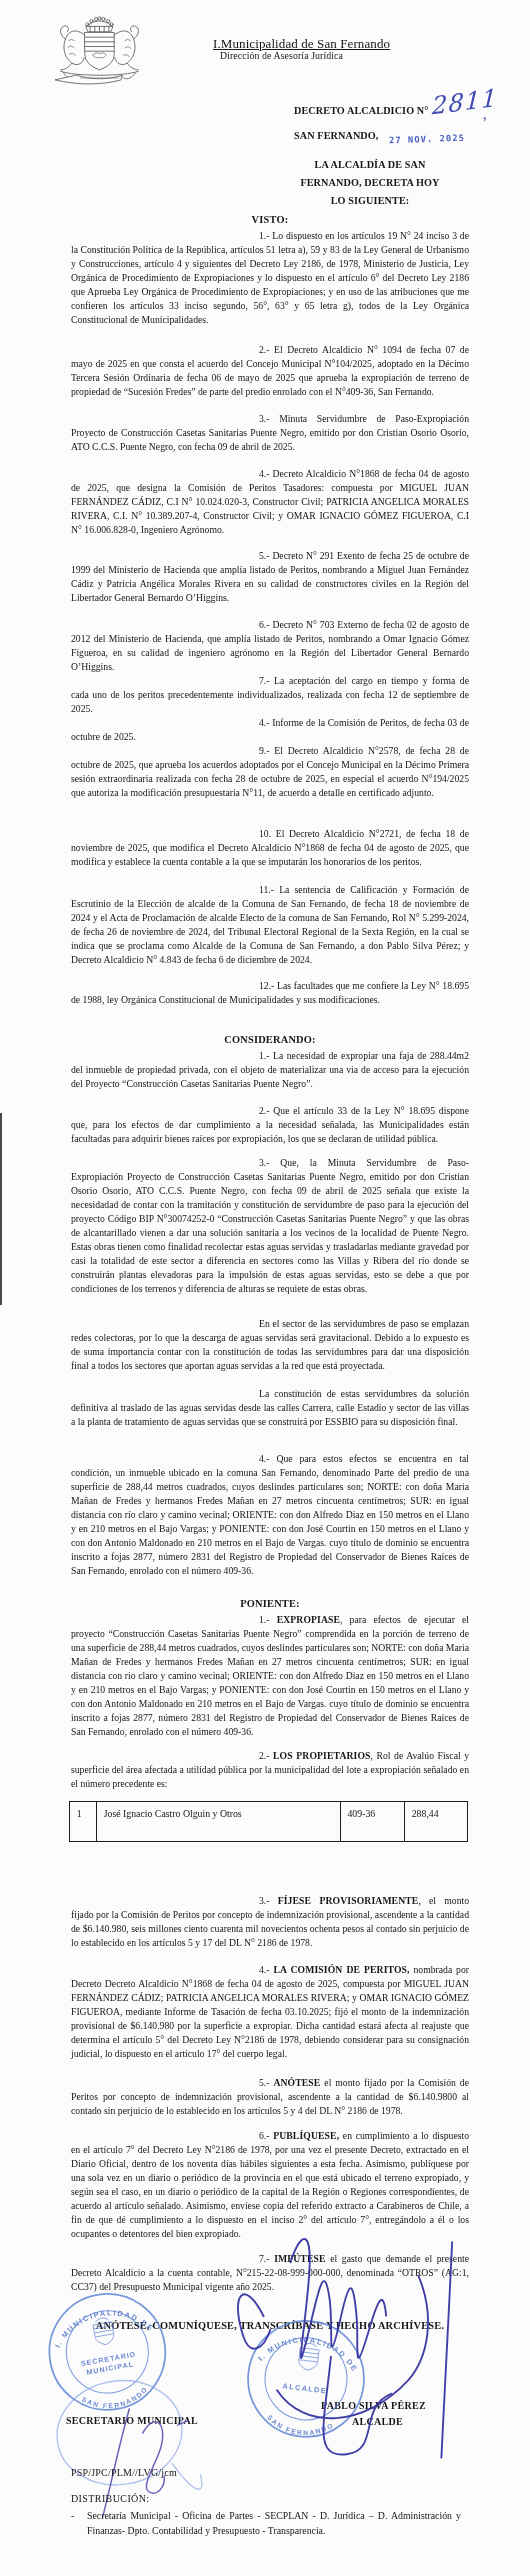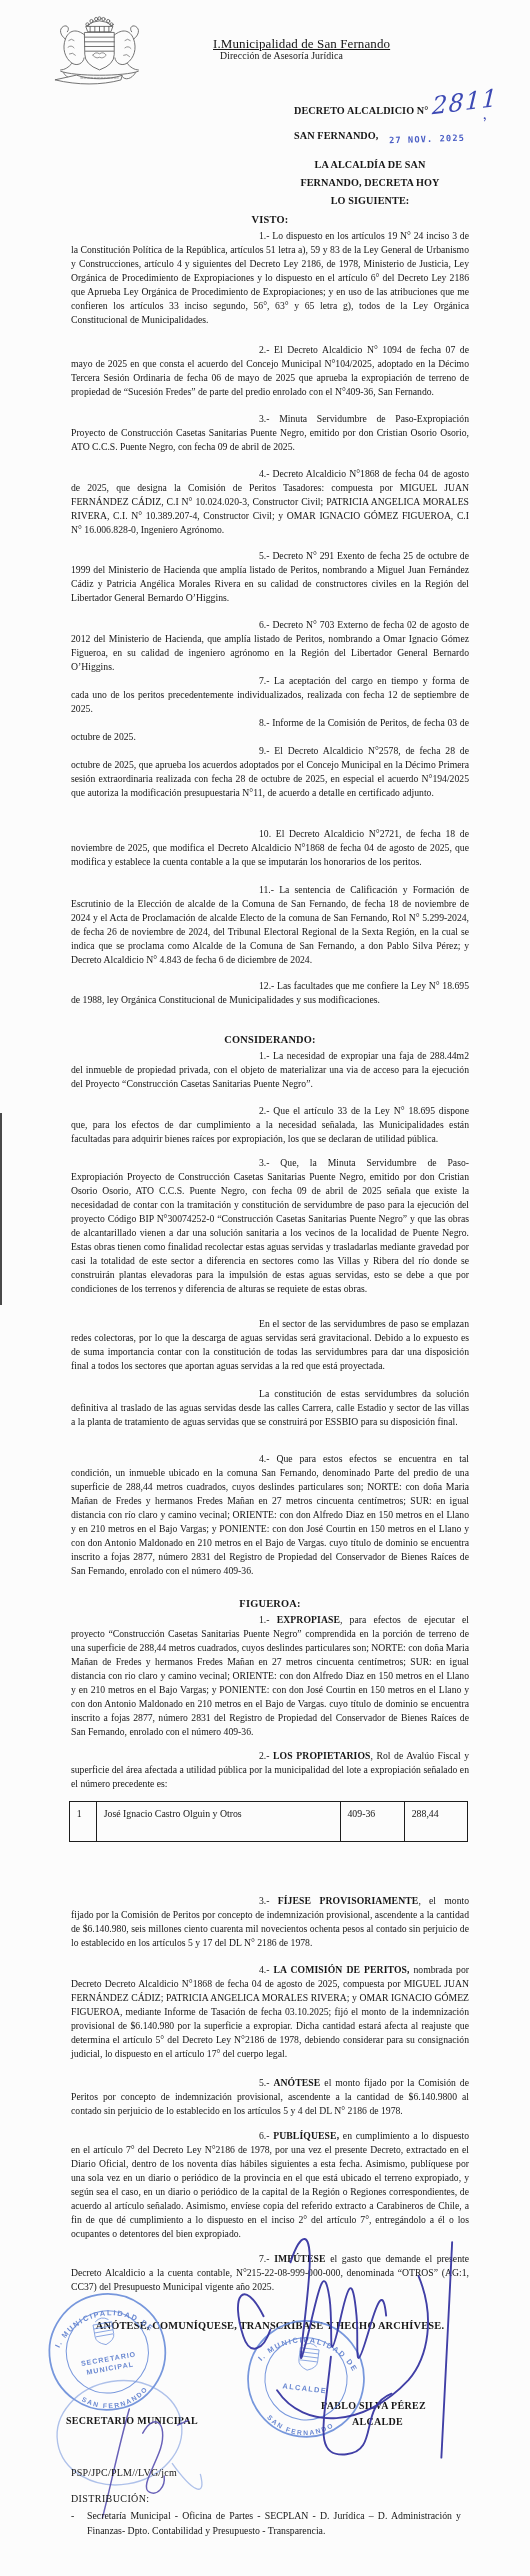--- a/index.html
+++ b/index.html
@@ -104,35 +104,35 @@
 <p class="abs tb tb-proc">LA ALCALDÍA DE SAN FERNANDO, DECRETA HOY LO SIGUIENTE:</p>
 
 <p class="abs heading" style="top:214px">VISTO:</p>
 <p class="abs para" style="top:229px">1.-  Lo dispuesto en los artículos 19 N° 24 inciso 3 de la Constitución Política de la República, artículos 51 letra a), 59 y 83 de la Ley General de Urbanismo y Construcciones, artículo 4 y siguientes del Decreto Ley 2186, de 1978, Ministerio de Justicia, Ley Orgánica de Procedimiento de Expropiaciones y lo dispuesto en el artículo 6° del Decreto Ley 2186 que Aprueba Ley Orgánica de Procedimiento de Expropiaciones; y en uso de las atribuciones que me confieren los artículos 33 inciso segundo, 56°, 63° y 65 letra g), todos de la Ley Orgánica Constitucional de Municipalidades.</p>
 <p class="abs para" style="top:343px">2.- El Decreto Alcaldicio N° 1094 de fecha 07 de mayo de 2025 en que consta el acuerdo del Concejo Municipal N°104/2025, adoptado en la Décimo Tercera Sesión Ordinaria de fecha 06 de mayo de 2025 que aprueba la expropiación de terreno de propiedad de “Sucesión Fredes” de parte del predio enrolado con el N°409-36, San Fernando.</p>
 <p class="abs para" style="top:412px">3.- Minuta Servidumbre de Paso-Expropiación Proyecto de Construcción Casetas Sanitarias Puente Negro, emitido por don Cristian Osorio Osorio, ATO C.C.S. Puente Negro, con fecha 09 de abril de 2025.</p>
 <p class="abs para" style="top:467px">4.- Decreto Alcaldicio N°1868 de fecha 04 de agosto de 2025, que designa la Comisión de Peritos Tasadores: compuesta por MIGUEL JUAN FERNÁNDEZ CÁDIZ, C.I N° 10.024.020-3, Constructor Civil; PATRICIA ANGELICA MORALES RIVERA, C.I. N° 10.389.207-4, Constructor Civil; y OMAR IGNACIO GÓMEZ FIGUEROA, C.I N° 16.006.828-0, Ingeniero Agrónomo.</p>
 <p class="abs para" style="top:549px">5.- Decreto N° 291 Exento de fecha 25 de octubre de 1999 del Ministerio de Hacienda que amplía listado de Peritos, nombrando a Miguel Juan Fernández Cádiz y Patricia Angélica Morales Rivera en su calidad de constructores civiles en la Región del Libertador General Bernardo O’Higgins.</p>
 <p class="abs para" style="top:618px">6.- Decreto N° 703 Externo de fecha 02 de agosto de 2012 del Ministerio de Hacienda, que amplía listado de Peritos, nombrando a Omar Ignacio Gómez Figueroa, en su calidad de ingeniero agrónomo en la Región del Libertador General Bernardo O’Higgins.</p>
 <p class="abs para" style="top:674px">7.-  La aceptación del cargo en tiempo y forma de cada uno de los peritos precedentemente individualizados, realizada con fecha 12 de septiembre de 2025.</p>
-<p class="abs para" style="top:716px">8.- Informe de la Comisión de Peritos, de fecha 03 de octubre de 2025.</p>
+<p class="abs para" style="top:716px">4.- Informe de la Comisión de Peritos, de fecha 03 de octubre de 2025.</p>
 <p class="abs para" style="top:744px">9.- El Decreto Alcaldicio N°2578, de fecha 28 de octubre de 2025, que aprueba los acuerdos adoptados por el Concejo Municipal en la Décimo Primera sesión extraordinaria realizada con fecha 28 de octubre de 2025, en especial el acuerdo N°194/2025 que autoriza la modificación presupuestaria N°11, de acuerdo a detalle en certificado adjunto.</p>
 <p class="abs para" style="top:827px">10. El Decreto Alcaldicio N°2721, de fecha 18 de noviembre de 2025, que modifica el Decreto Alcaldicio N°1868 de fecha 04 de agosto de 2025, que modifica y establece la cuenta contable a la que se imputarán los honorarios de los peritos.</p>
 <p class="abs para" style="top:883px">11.- La sentencia de Calificación y Formación de Escrutinio de la Elección de alcalde de la Comuna de San Fernando, de fecha 18 de noviembre de 2024 y el Acta de Proclamación de alcalde Electo de la comuna de San Fernando, Rol N° 5.299-2024, de fecha 26 de noviembre de 2024, del Tribunal Electoral Regional de la Sexta Región, en la cual se indica que se proclama como Alcalde de la Comuna de San Fernando, a don Pablo Silva Pérez; y Decreto Alcaldicio N° 4.843 de fecha 6 de diciembre de 2024.</p>
 <p class="abs para" style="top:979px">12.-  Las facultades que me confiere la Ley N° 18.695 de 1988, ley Orgánica Constitucional de Municipalidades y sus modificaciones.</p>
 
 <p class="abs heading" style="top:1034px">CONSIDERANDO:</p>
 <p class="abs para" style="top:1049px">1.- La necesidad de expropiar una faja de 288.44m2 del inmueble de propiedad privada, con el objeto de materializar una via de acceso para la ejecución  del Proyecto “Construcción Casetas Sanitarias Puente Negro”.</p>
 <p class="abs para" style="top:1104px">2.- Que el artículo 33 de la Ley N° 18.695 dispone que, para los efectos de dar cumplimiento a la necesidad señalada, las Municipalidades están facultadas para adquirir bienes raíces por expropiación, los que se declaran de utilidad pública.</p>
 <p class="abs para" style="top:1156px">3.- Que, la Minuta Servidumbre de Paso-Expropiación Proyecto de Construcción Casetas Sanitarias Puente Negro, emitido por don Cristian Osorio Osorio, ATO C.C.S. Puente Negro, con fecha 09 de abril de 2025 señala que existe la necesidadad de contar con la tramitación y constitución de servidumbre de paso para la ejecución del proyecto Código BIP N°30074252-0 “Construcción Casetas Sanitarias Puente Negro” y que las obras de alcantarillado vienen a dar una solución sanitaria a los vecinos de la localidad de Puente Negro. Estas obras tienen como finalidad recolectar estas aguas servidas y trasladarlas mediante gravedad por casi la totalidad de este sector a diferencia en sectores como las Villas y Ribera del río donde se construirán plantas elevadoras para la impulsión de estas aguas servidas, esto se debe a que por condiciones de los terrenos y diferencia de alturas se requiete de estas obras.</p>
 <p class="abs para" style="top:1317px">En el sector de las servidumbres de paso se emplazan redes colectoras, por lo que la descarga de aguas servidas será gravitacional. Debido a lo expuesto es de suma importancia contar con la constitución de todas las servidumbres para dar una disposición final a todos los sectores que aportan aguas servidas a la red que está proyectada.</p>
 <p class="abs para" style="top:1387px">La constitución de estas servidumbres da solución definitiva al traslado de las aguas servidas desde las calles Carrera, calle Estadio y sector de las villas a la planta de tratamiento de aguas servidas que se construirá por ESSBIO para su disposición final.</p>
 <p class="abs para" style="top:1452px">4.- Que para estos efectos se encuentra en tal condición, un inmueble ubicado en la comuna San Fernando, denominado Parte del predio de una superficie de 288,44 metros cuadrados, cuyos deslindes particulares son; NORTE: con doña Maria Mañan de Fredes y hermanos Fredes Mañan en 27 metros cincuenta centímetros; SUR: en igual distancia con río claro y camino vecinal; ORIENTE: con don Alfredo Diaz en 150 metros en el Llano y en 210 metros en el Bajo Vargas; y PONIENTE: con don José Courtin en 150 metros en el Llano y con don Antonio Maldonado en 210 metros en el Bajo de Vargas. cuyo título de dominio se encuentra inscrito a fojas 2877, número 2831 del Registro de Propiedad del Conservador de Bienes Raíces de San Fernando, enrolado con el número 409-36.</p>
 
-<p class="abs heading" style="top:1598px">FIGUEROA:</p>
+<p class="abs heading" style="top:1598px">PONIENTE:</p>
 
 <p class="abs para" style="top:1613px"><span>1.- </span><b>EXPROPIASE</b><span>, para efectos de ejecutar el proyecto “Construcción Casetas Sanitarias Puente Negro”  comprendida en la porción de terreno de una superficie de 288,44 metros cuadrados, cuyos deslindes particulares son; NORTE: con doña Maria Mañan de Fredes y hermanos Fredes Mañan en 27 metros cincuenta centímetros; SUR: en igual distancia con rio claro y camino vecinal; ORIENTE: con don Alfredo Diaz en 150 metros en el Llano y en 210 metros en el Bajo Vargas; y PONIENTE: con don José Courtin en 150 metros en el Llano y con don Antonio Maldonado en 210 metros en el Bajo de Vargas. cuyo título de dominio se encuentra inscrito a fojas 2877, número 2831 del Registro de Propiedad del Conservador de Bienes Raíces de San Fernando, enrolado con el número 409-36.</span></p>
 <p class="abs para" style="top:1749px"><span>2.- </span><b>LOS PROPIETARIOS</b><span>, Rol de Avalúo Fiscal y superficie del área afectada a utilidad pública por la municipalidad del lote a expropiación señalado en el número precedente es:</span></p>
 
 <table class="exp">
   <tbody>
   <tr class="r2">
     <td>1</td>
     <td>José Ignacio Castro Olguin y Otros</td>
     <td>409-36</td>

